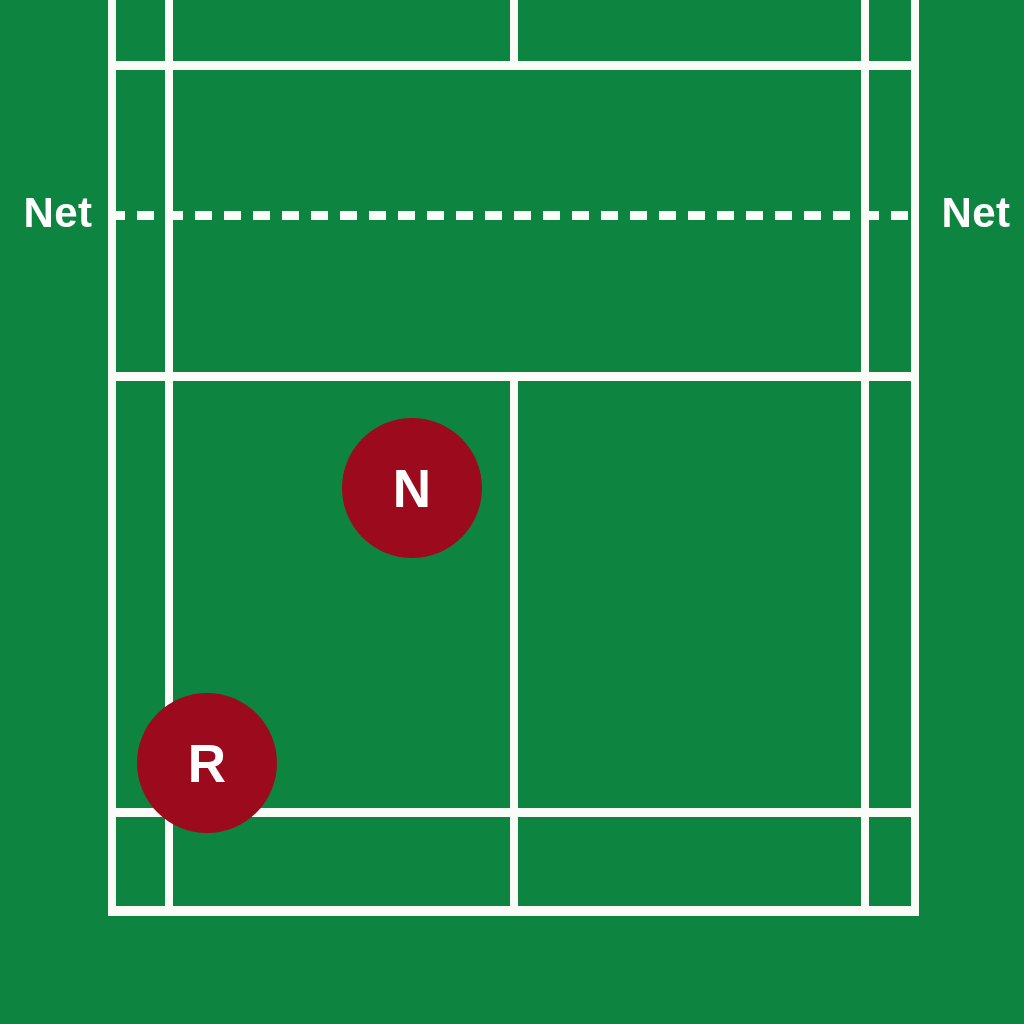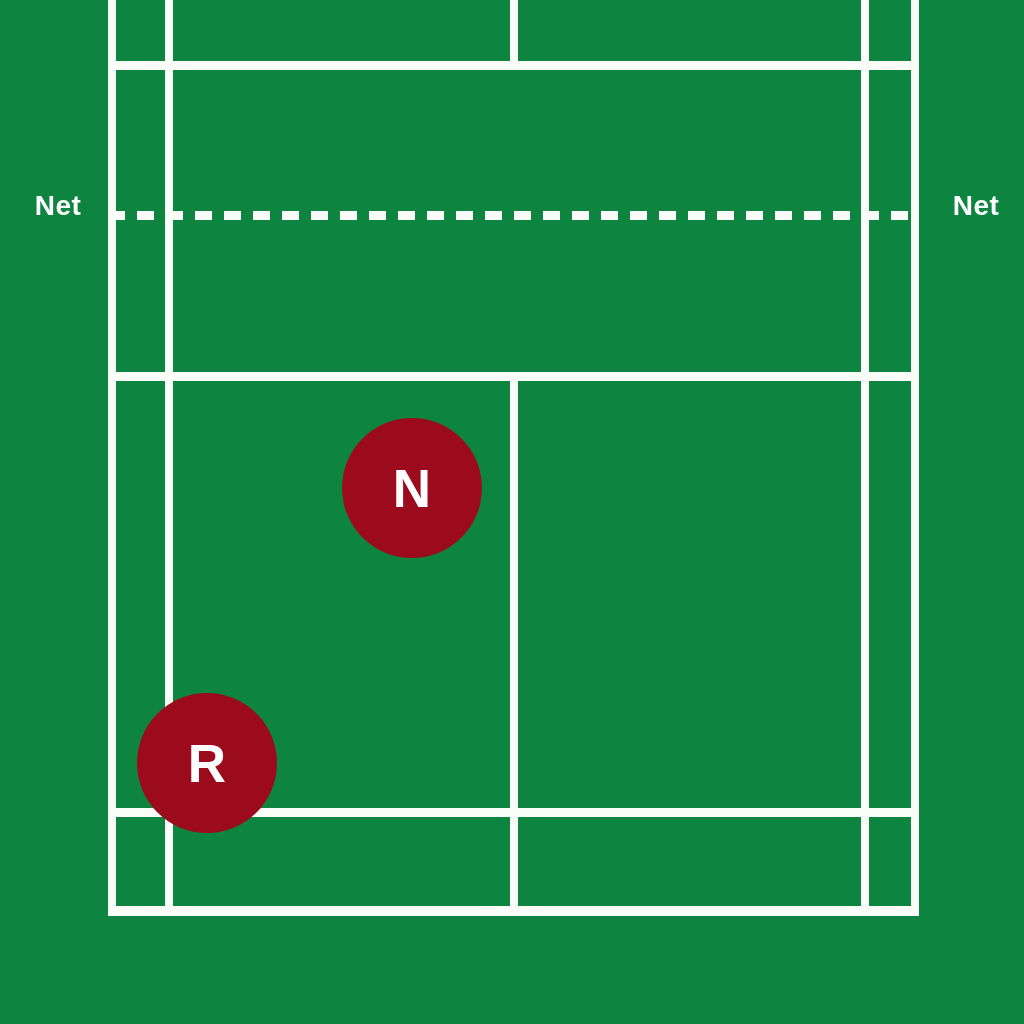--- a/index.html
+++ b/index.html
@@ -43,21 +43,21 @@
       var(--line-white, #FAFCF8) 17px,
       transparent 17px,
       transparent 29px
     );
   }
   .net-label {
     position: absolute;
     top: 192px;
     z-index: 3;
     color: var(--label-white, #FFFFFF);
-    font-size: 28px;
+    font-size: 42px;
     font-weight: bold;
     line-height: 1;
     letter-spacing: 0.5px;
     text-align: center;
     width: 84px;
   }
   .net-label-left  { left: 16px; }
   .net-label-right { left: 934px; }
   .marker {
     position: absolute;

